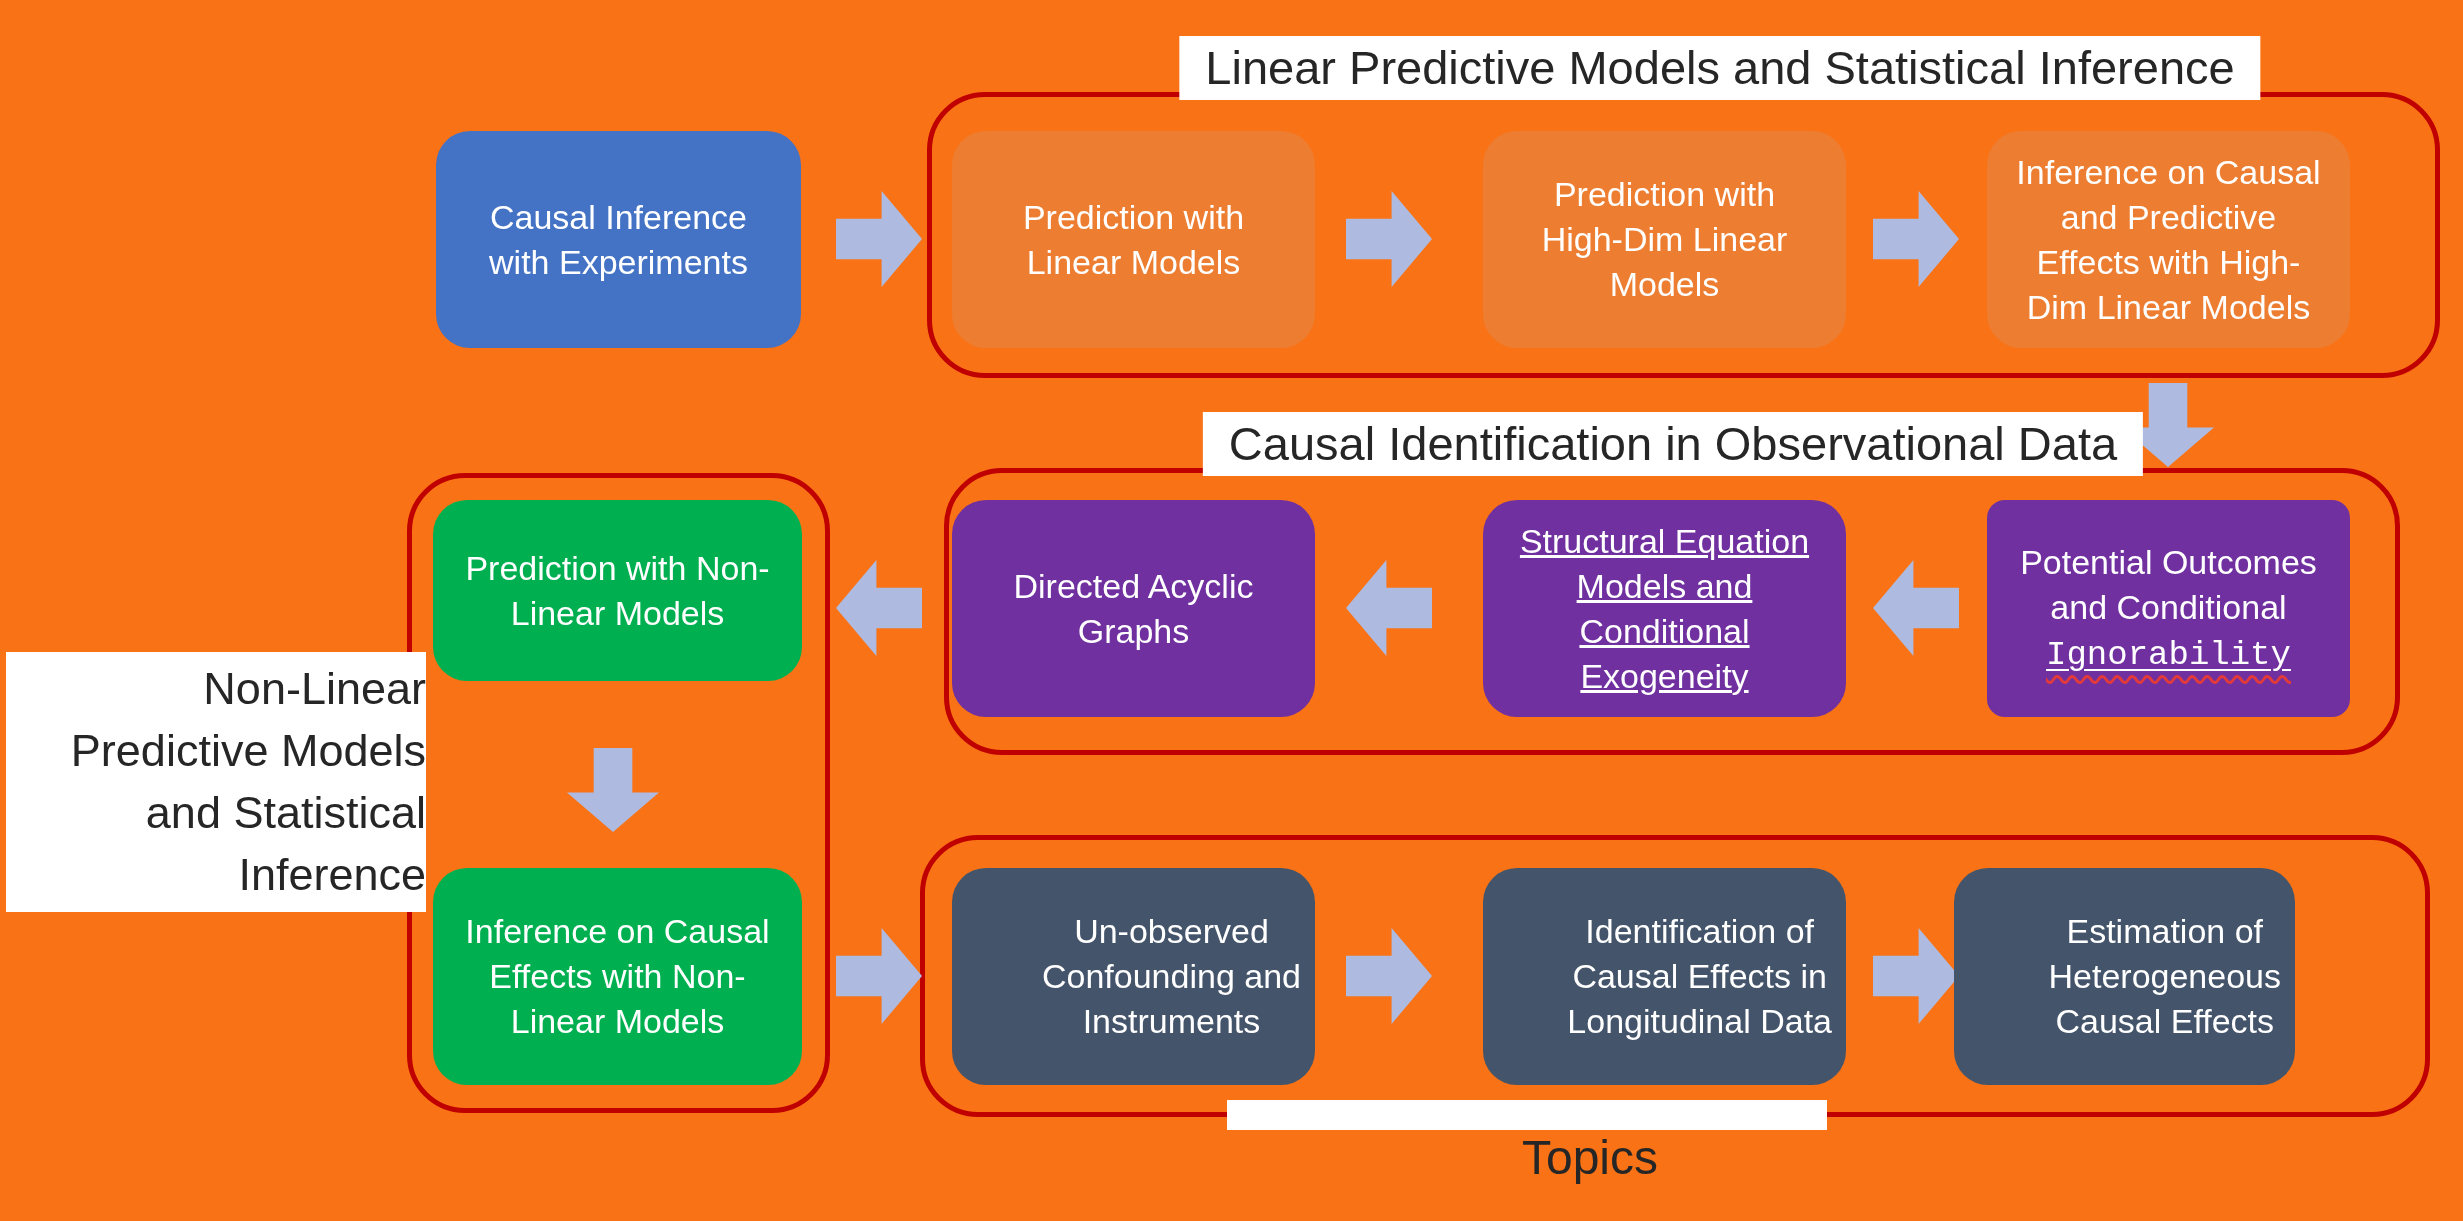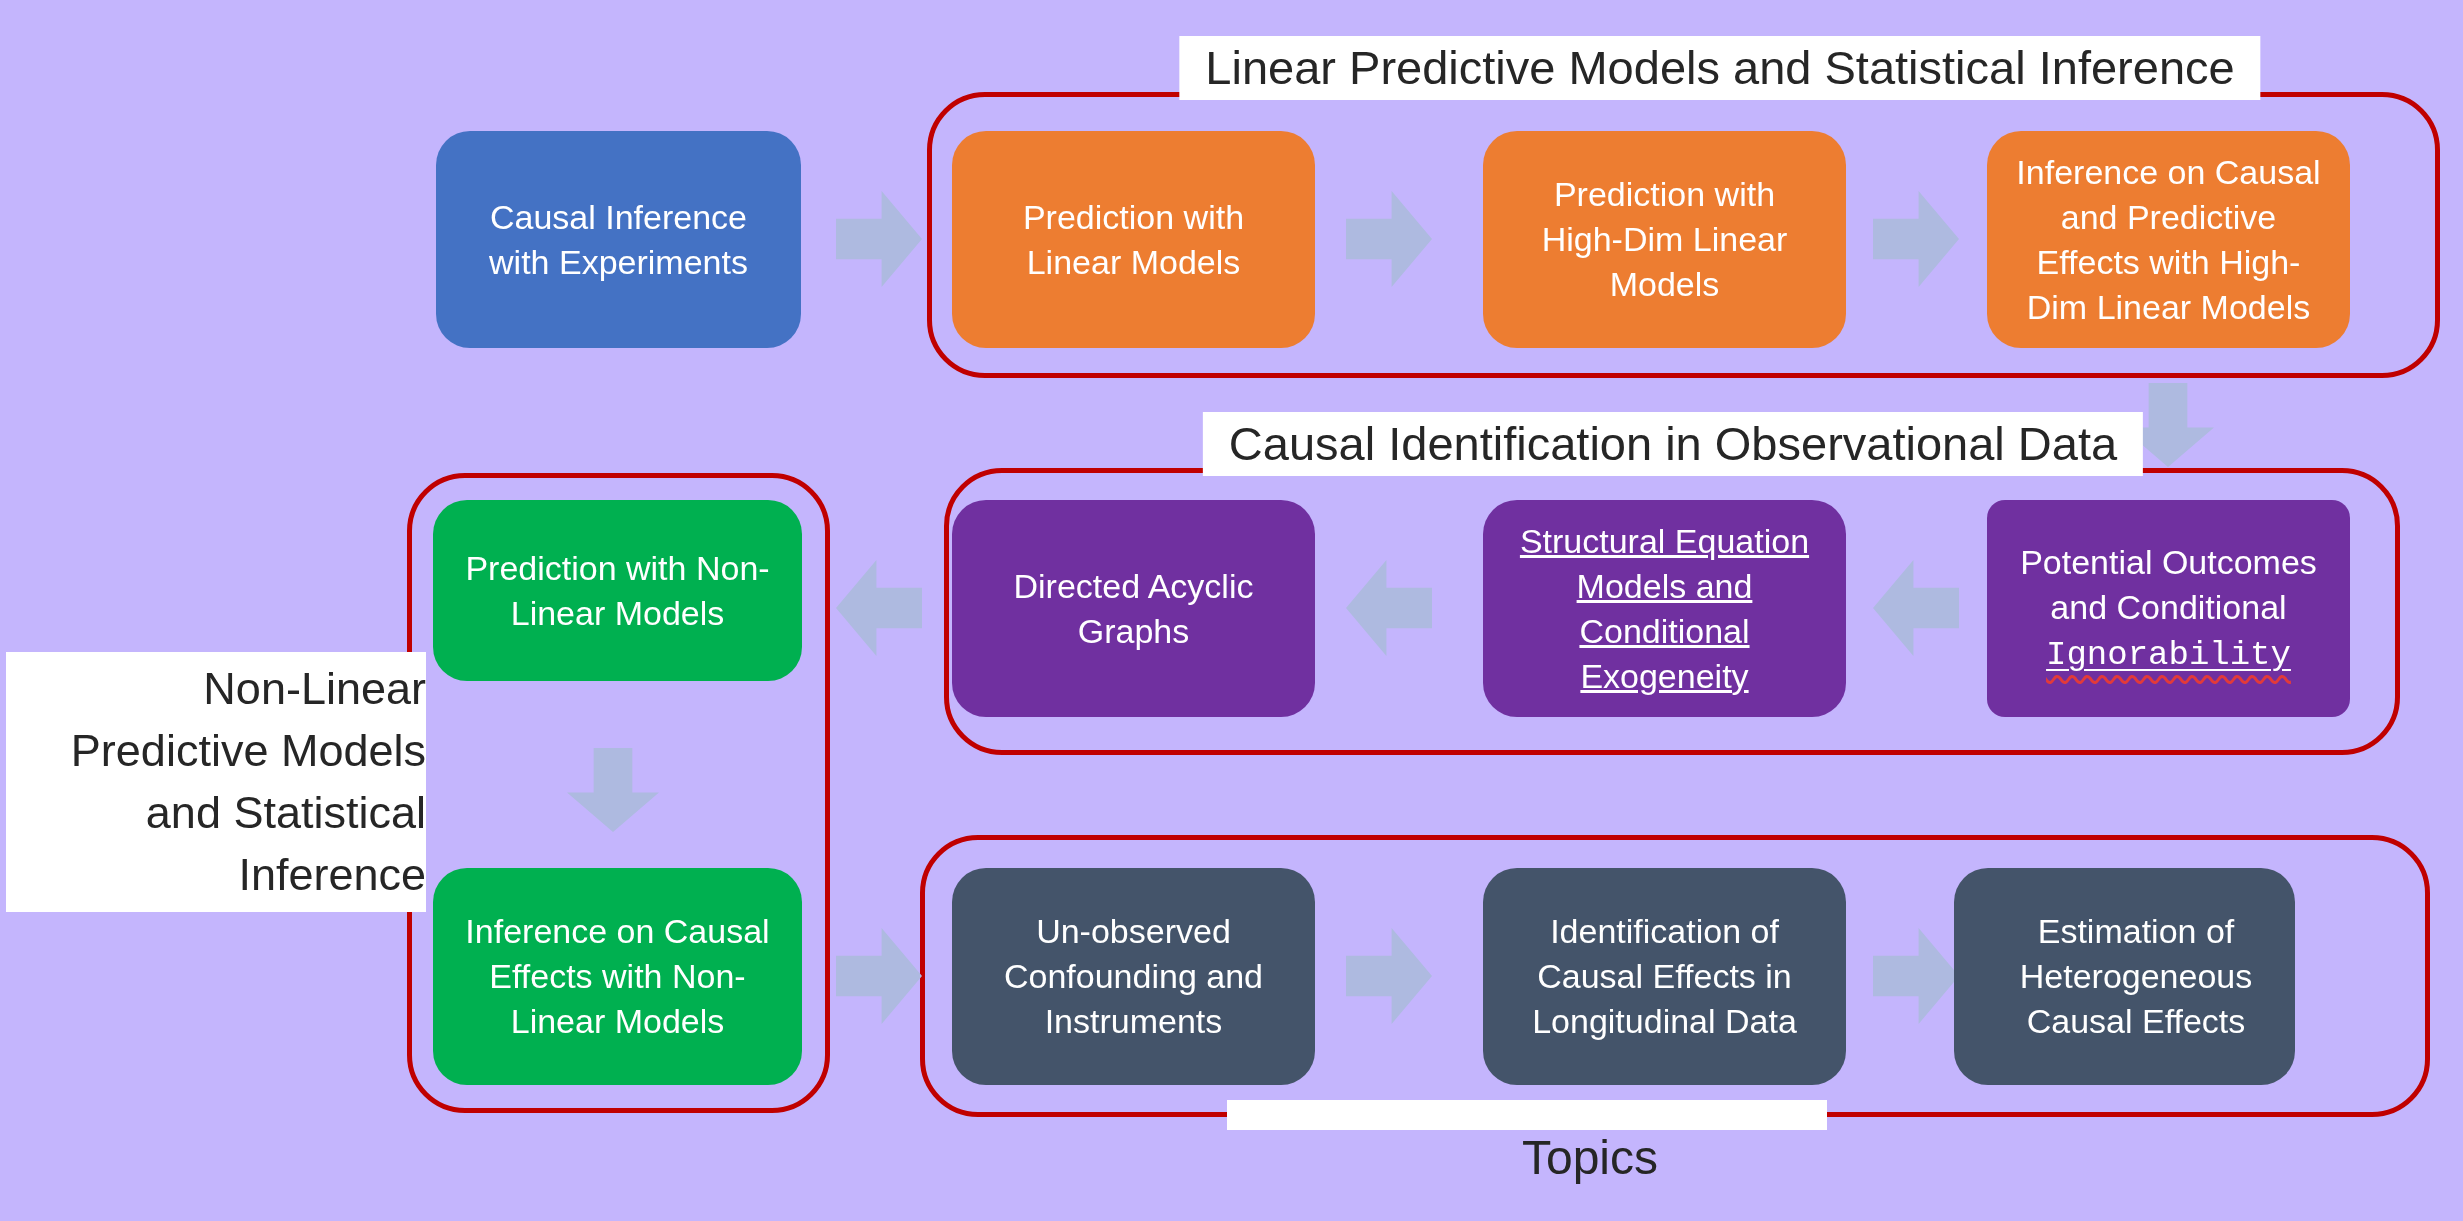--- a/index.html
+++ b/index.html
@@ -5,21 +5,21 @@
   html, body {
     margin: 0;
     padding: 0;
     background: #ffffff;
     font-family: "Liberation Sans", "DejaVu Sans", sans-serif;
   }
   #canvas {
     position: relative;
     width: 2463px;
     height: 1221px;
-    background: #c4b5fd;
+    background: #f97316;
     overflow: hidden;
   }
 
   
   .group {
     position: absolute;
     border: 5px solid #C00000;
     border-radius: 58px;
     background: transparent;
     box-sizing: border-box;
@@ -85,21 +85,21 @@
     font-size: 34px;
     line-height: 45px;
     box-sizing: border-box;
     padding: 8px 14px;
   }
   .box .lbl { white-space: pre-line; }
   .blue   { background: #4472C4; }
   .orange { background: #ED7D31; }
   .purple { background: #7030A0; }
   .green  { background: #00B050; }
-  .slate  { background: #44546A; }
+  .slate  { background: #44546A; justify-content: flex-end; }
 
   
   .pos-experiments { left: 436px;  top: 131px; width: 365px; height: 217px; align-items: center; }
   .pos-linear1     { left: 952px;  top: 131px; width: 363px; height: 217px; }
   .pos-linear2     { left: 1483px; top: 131px; width: 363px; height: 217px; }
   .pos-linear3     { left: 1987px; top: 131px; width: 363px; height: 217px; }
   .pos-dag         { left: 952px;  top: 500px; width: 363px; height: 217px; }
   .pos-sem         { left: 1483px; top: 500px; width: 363px; height: 217px; text-decoration: underline; }
   .pos-potential   { left: 1987px; top: 500px; width: 363px; height: 217px; border-radius: 18px; }
   .pos-nonlinear1  { left: 433px;  top: 500px; width: 369px; height: 181px; }

